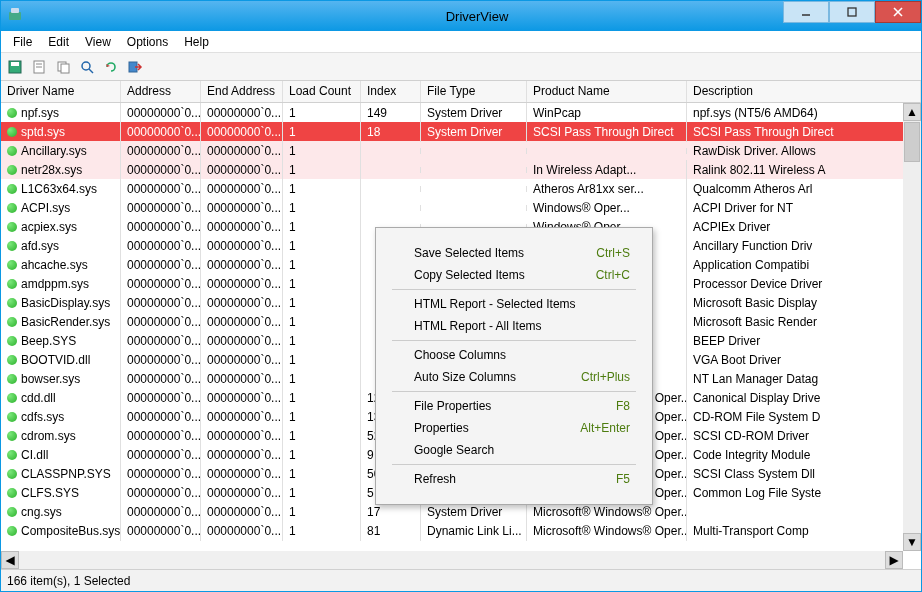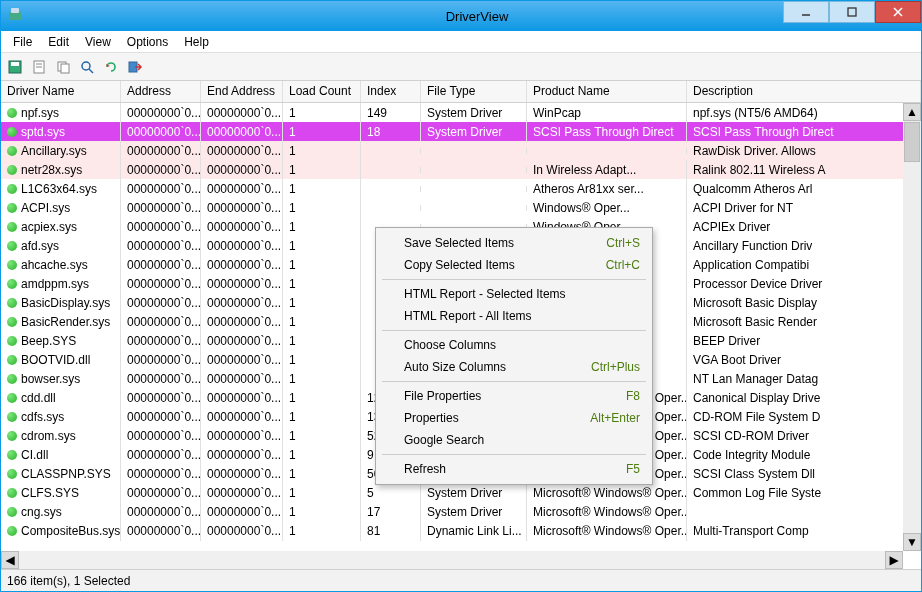--- a/index.html
+++ b/index.html
@@ -21,25 +21,25 @@
 .c-name { width: 120px; }
 .c-addr { width: 80px; }
 .c-end { width: 82px; }
 .c-load { width: 78px; }
 .c-index { width: 60px; }
 .c-type { width: 106px; }
 .c-product { width: 160px; }
 .c-desc { flex: 1; }
 .table-body { overflow-y: auto; height: calc(100% - 40px); text-align: center; }
 .row { display: flex; height: 19px; align-items: center; }
-.row.selected { background: #d946ef; color: #fff; }
+.row.selected { background: #ef4444; color: #fff; }
 .row.pink { background: #fde8ea; }
 .row .col { display: flex; align-items: center; gap: 4px; }
 .driver-icon { width: 10px; height: 10px; border-radius: 50%; background: radial-gradient(circle at 30% 30%, #7be87b, #2bb02b); flex-shrink: 0; }
-.context-menu { position: absolute; top: 146px; left: 374px; width: 278px; background: #f4f4f4; border: 1px solid #aaa; box-shadow: 2px 3px 6px rgba(0,0,0,0.25); padding: 4px; z-index: 100; }
+.context-menu { position: absolute; top: 146px; left: 374px; width: 278px; background: #f4f4f4; border: 1px solid #aaa; box-shadow: 2px 3px 6px rgba(0,0,0,0.25); padding: 14px; z-index: 100; }
 .ctx-item { display: flex; padding: 4px 8px 4px 24px; cursor: pointer; }
 .ctx-label { flex: 1; }
 .ctx-short { color: #4d7c0f; }
 .ctx-sep { height: 1px; background: #ccc; margin: 3px 2px; }
 .statusbar { height: 22px; background: #f2f2f2; border-top: 1px solid #d0d0d0; display: flex; align-items: center; padding: 0 6px; }
 .hscroll { height: 18px; background: #eee; display: flex; align-items: center; }
 .hscroll-btn { width: 18px; height: 18px; background: #ddd; border: 1px solid #bbb; display: flex; align-items: center; justify-content: center; cursor: pointer; }
 .hscroll-track { flex: 1; height: 18px; background: #f0f0f0; }
 .vscroll { width: 18px; position: absolute; right: 0; top: 22px; bottom: 18px; background: #eee; display: flex; flex-direction: column; }
 .vscroll-thumb { flex: 0 0 40px; background: #cdcdcd; border: 1px solid #bbb; margin: 1px; }

